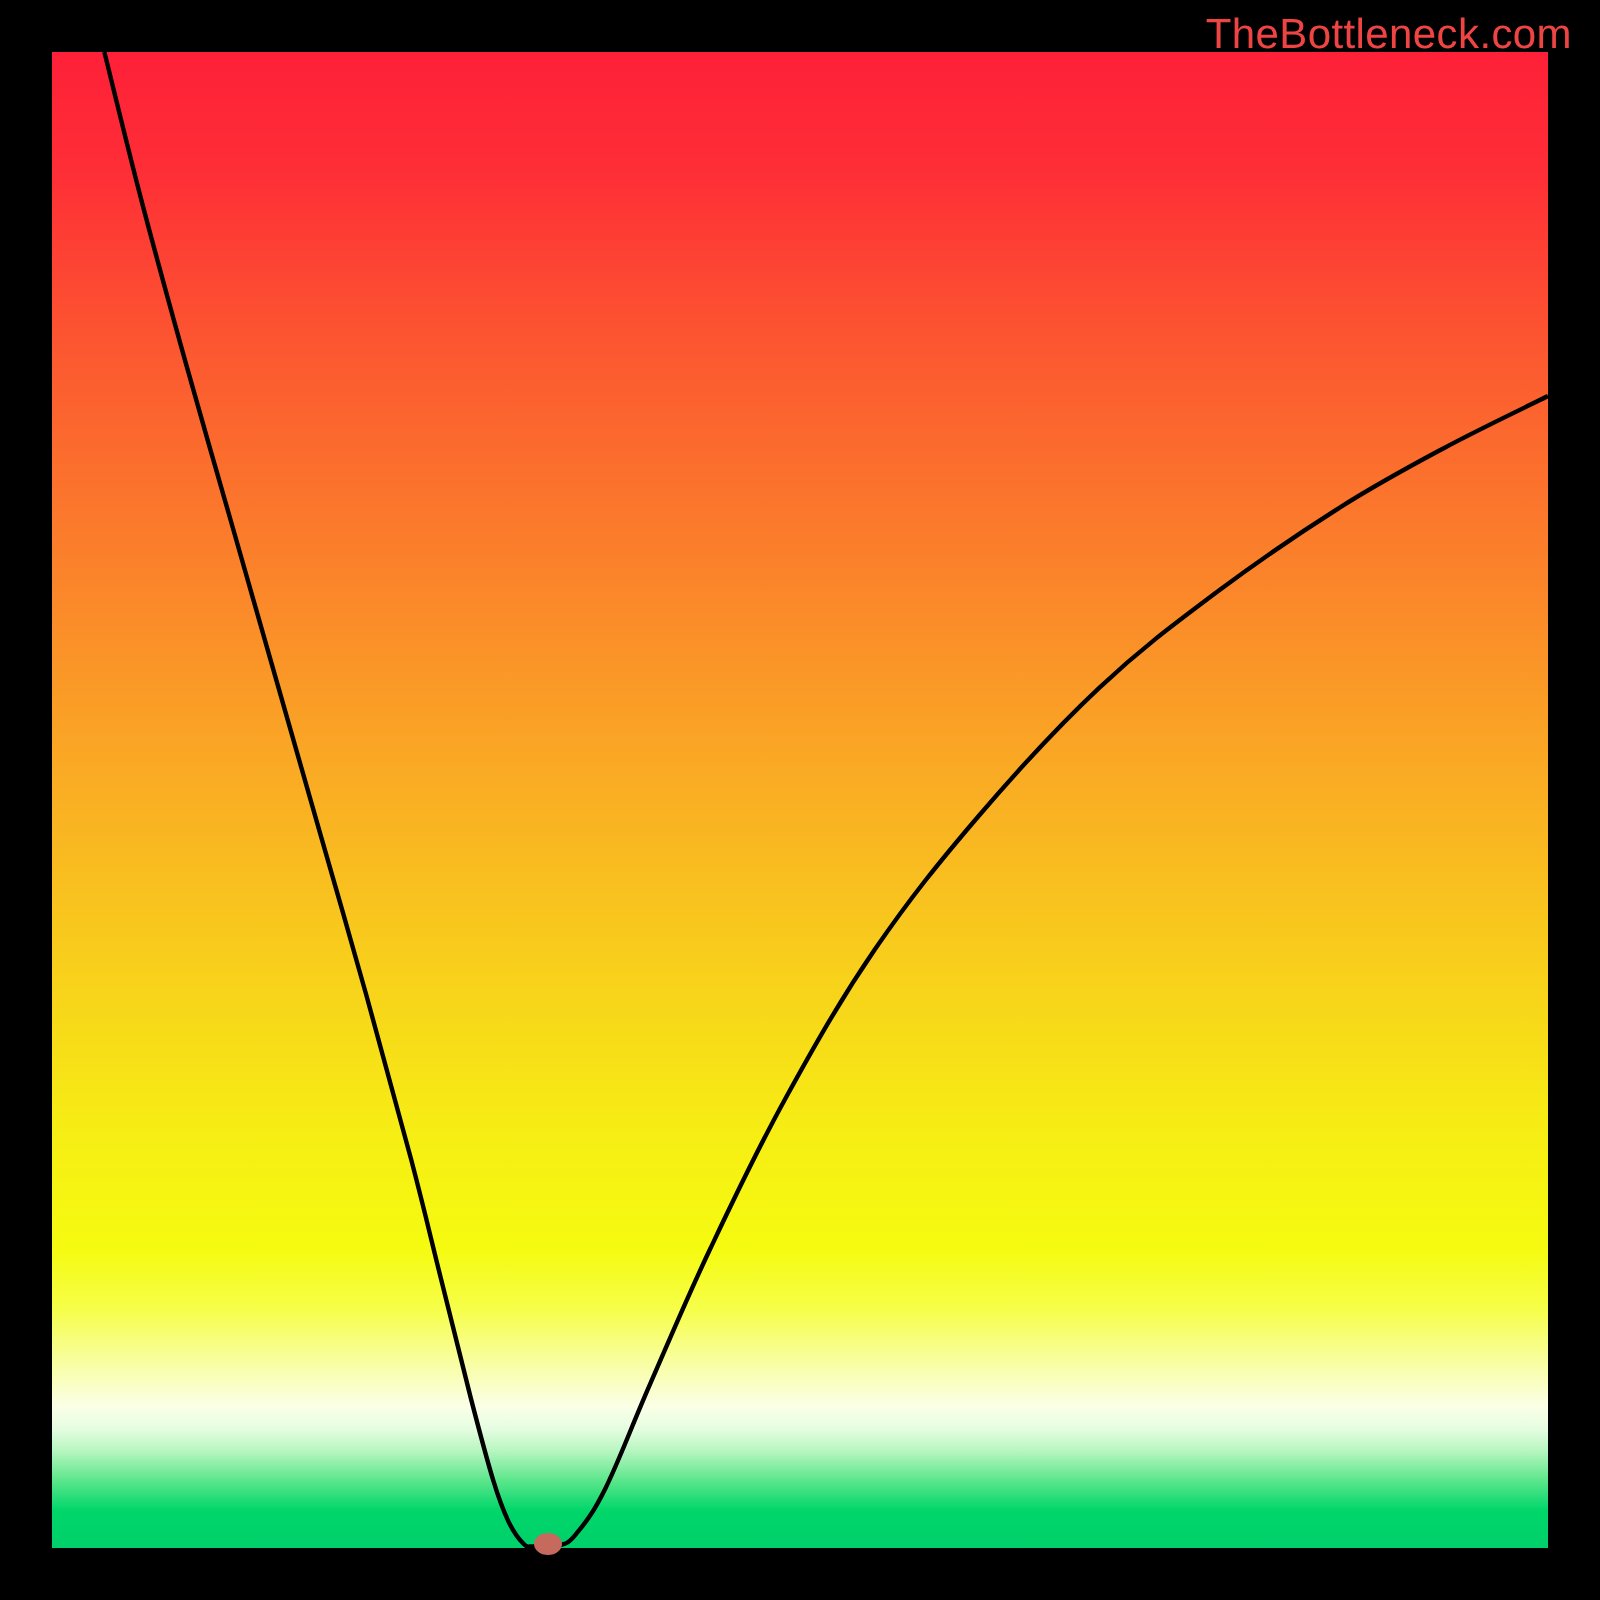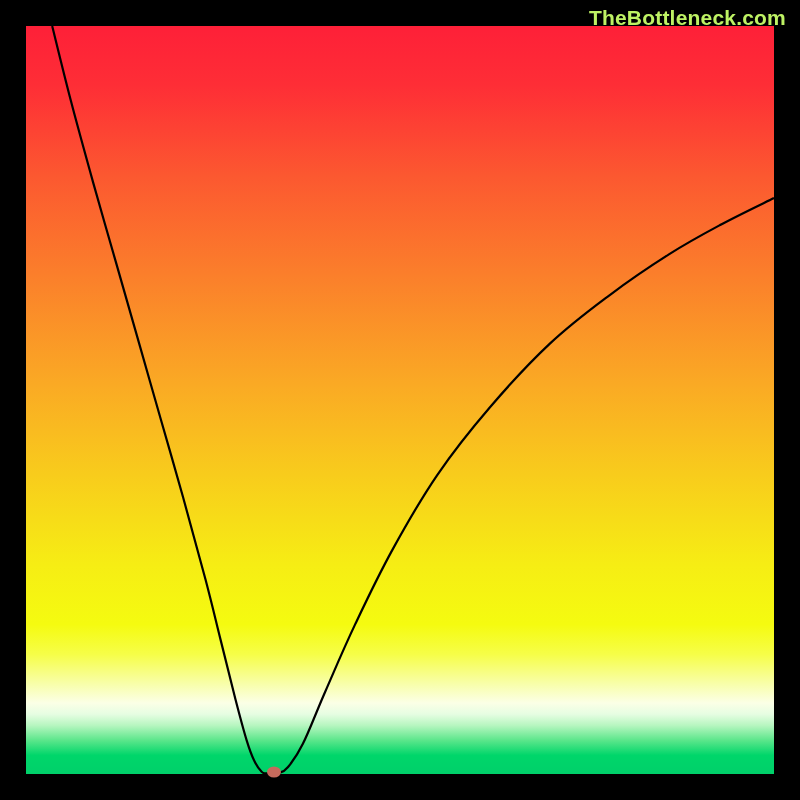--- a/index.html
+++ b/index.html
@@ -8,25 +8,24 @@
     height: 800px;
     background: #000;
     position: relative;
     font-family: Arial, Helvetica, sans-serif;
     overflow: hidden;
   }
   .watermark {
     position: absolute;
     top: 6px;
     right: 14px;
-    color: #bef264;
+    color: #ef4444;
     font-size: 21px;
     letter-spacing: 0.2px;
     z-index: 5;
-    font-weight: bold;
   }
   .plot-frame {
     position: absolute;
     left: 26px;
     top: 26px;
     width: 748px;
     height: 748px;
     background: #000;
   }
   .plot-area {

